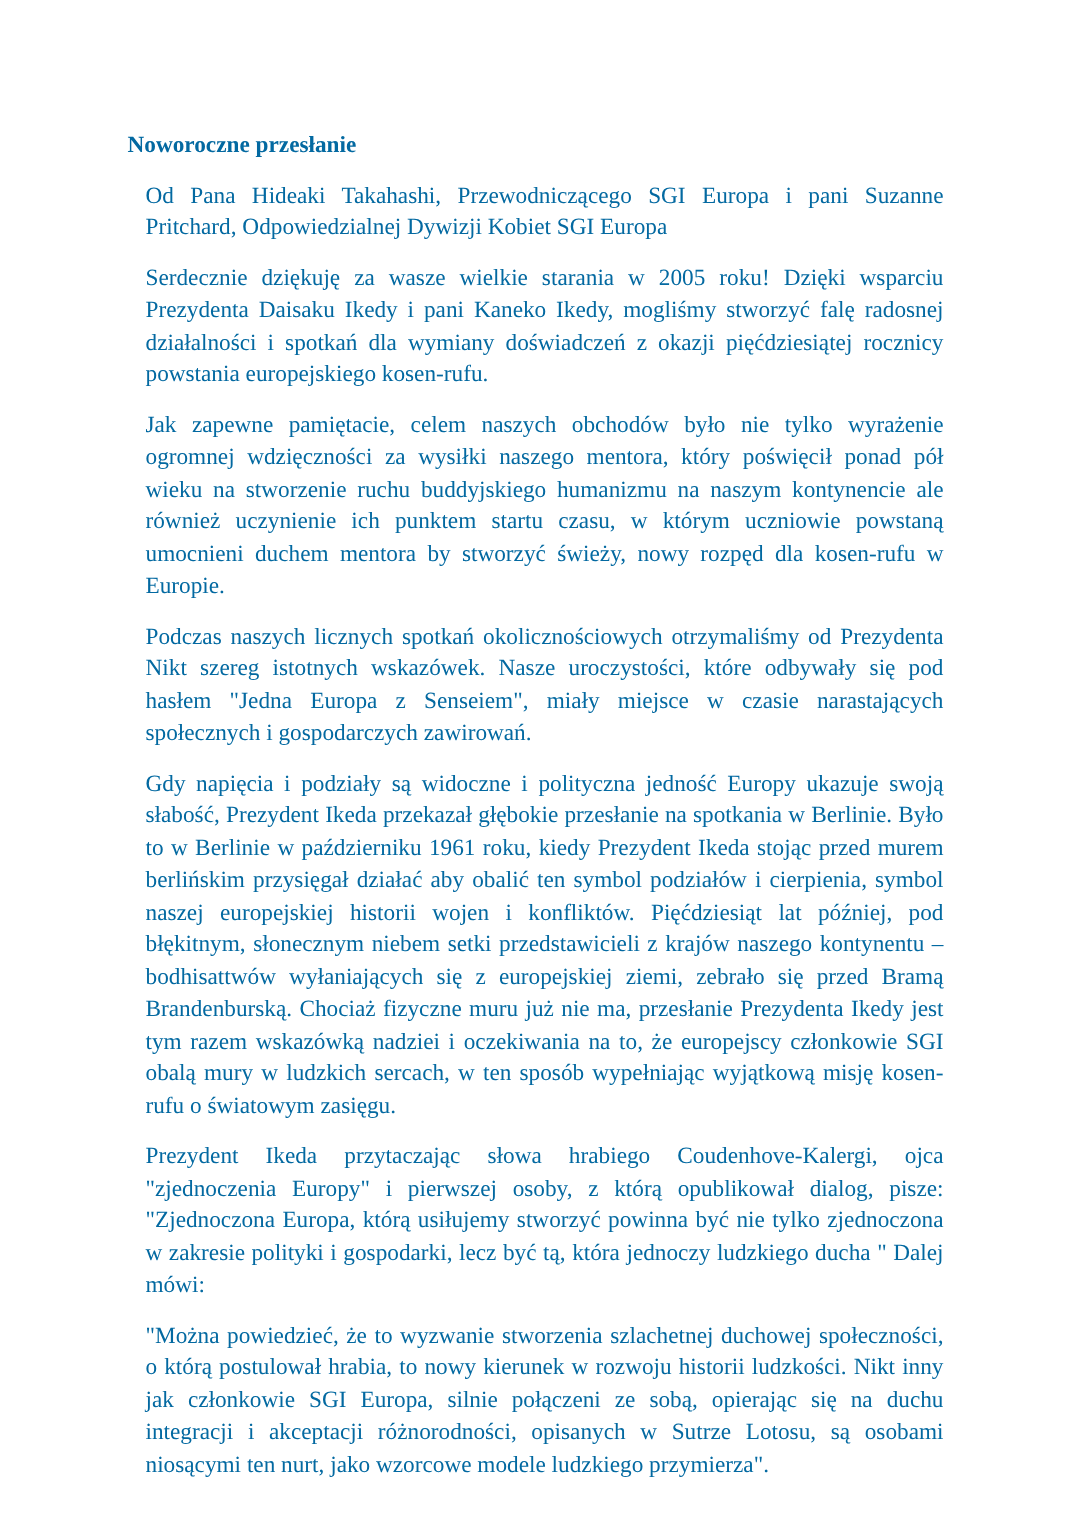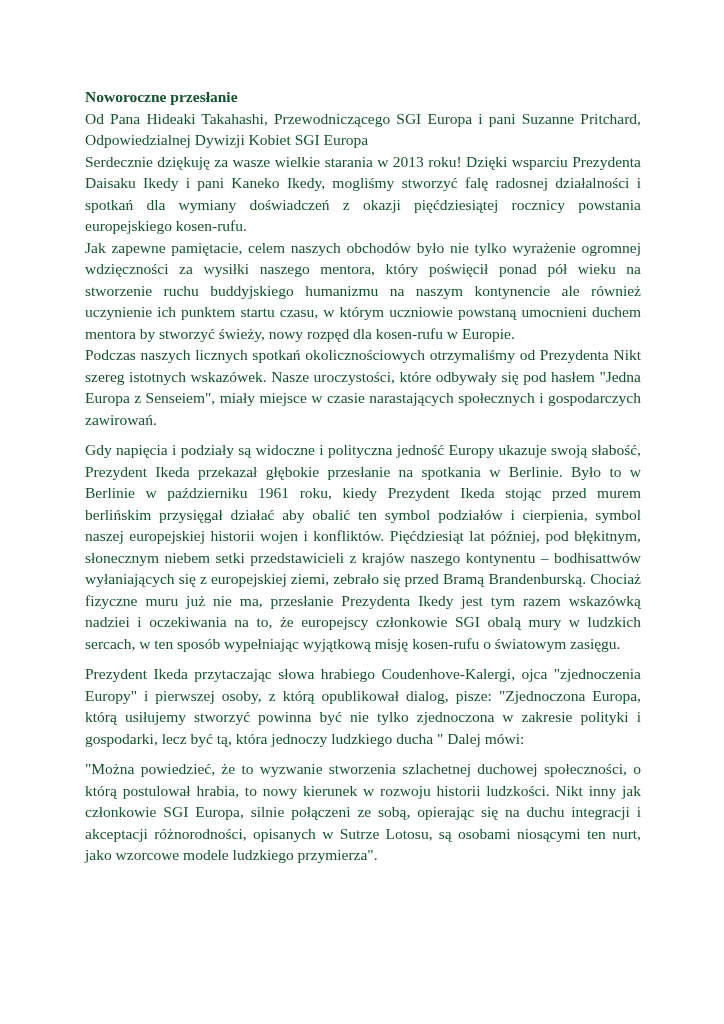--- a/index.html
+++ b/index.html
@@ -7,21 +7,21 @@
     padding: 0;
     background: #ffffff;
   }
   .page {
     position: relative;
     width: 724px;
     height: 1024px;
     background: #ffffff;
     overflow: hidden;
     font-family: "Liberation Serif", "DejaVu Serif", serif;
-    color: #14532d;
+    color: #0369a1;
   }
   .content {
     position: absolute;
     left: 85px;
     top: 86px;
     width: 556px;
     font-size: 15.5px;
     line-height: 21.5px;
     text-align: justify;
   }
@@ -29,41 +29,41 @@
     font-size: 15.5px;
     font-weight: bold;
     margin: 0;
     line-height: 21.5px;
     text-align: left;
   }
   .byline {
     margin: 8px 0 0 0;
   }
   p.para {
-    margin: 0;
+    margin: 12px;
   }
   p.lead-gap {
     margin-top: 39px;
   }
   p.block-gap {
     margin-top: 9px;
   }
 </style>
 </head>
 <body>
 
 <div class="page">
   <div class="content">
 
     <h1 class="doc-title">Noworoczne przesłanie</h1>
 
     <p class="para byline">Od Pana Hideaki Takahashi, Przewodniczącego SGI Europa i pani Suzanne Pritchard, Odpowiedzialnej Dywizji Kobiet SGI Europa</p>
 
 
-    <p class="para">Serdecznie dziękuję za wasze wielkie starania w 2013 roku! Dzięki wsparciu Prezydenta Daisaku Ikedy i pani Kaneko Ikedy, mogliśmy stworzyć falę radosnej działalności i spotkań dla wymiany doświadczeń z okazji pięćdziesiątej rocznicy powstania europejskiego kosen-rufu.</p>
+    <p class="para">Serdecznie dziękuję za wasze wielkie starania w 2005 roku! Dzięki wsparciu Prezydenta Daisaku Ikedy i pani Kaneko Ikedy, mogliśmy stworzyć falę radosnej działalności i spotkań dla wymiany doświadczeń z okazji pięćdziesiątej rocznicy powstania europejskiego kosen-rufu.</p>
 
     <p class="para">Jak zapewne pamiętacie, celem naszych obchodów było nie tylko wyrażenie ogromnej wdzięczności za wysiłki naszego mentora, który poświęcił ponad pół wieku na stworzenie ruchu buddyjskiego humanizmu na naszym kontynencie ale również uczynienie ich punktem startu czasu, w którym uczniowie powstaną umocnieni duchem mentora by stworzyć świeży, nowy rozpęd dla kosen-rufu w Europie.</p>
 
     <p class="para">Podczas naszych licznych spotkań okolicznościowych otrzymaliśmy od Prezydenta Nikt szereg istotnych wskazówek. Nasze uroczystości, które odbywały się pod hasłem "Jedna Europa z Senseiem", miały miejsce w czasie narastających społecznych i gospodarczych zawirowań.</p>
 
     <p class="para block-gap">Gdy napięcia i podziały są widoczne i polityczna jedność Europy ukazuje swoją słabość, Prezydent Ikeda przekazał głębokie przesłanie na spotkania w Berlinie. Było to w Berlinie w październiku 1961 roku, kiedy Prezydent Ikeda stojąc przed murem berlińskim przysięgał działać aby obalić ten symbol podziałów i cierpienia, symbol naszej europejskiej historii wojen i konfliktów. Pięćdziesiąt lat później, pod błękitnym, słonecznym niebem setki przedstawicieli z krajów naszego kontynentu – bodhisattwów wyłaniających się z europejskiej ziemi, zebrało się przed Bramą Brandenburską. Chociaż fizyczne muru już nie ma, przesłanie Prezydenta Ikedy jest tym razem wskazówką nadziei i oczekiwania na to, że europejscy członkowie SGI obalą mury w ludzkich sercach, w ten sposób wypełniając wyjątkową misję kosen-rufu o światowym zasięgu.</p>
 
     <p class="para block-gap">Prezydent Ikeda przytaczając słowa hrabiego Coudenhove-Kalergi, ojca "zjednoczenia Europy" i pierwszej osoby, z którą opublikował dialog, pisze: "Zjednoczona Europa, którą usiłujemy stworzyć powinna być nie tylko zjednoczona w zakresie polityki i gospodarki, lecz być tą, która jednoczy ludzkiego ducha " Dalej mówi:</p>
 
     <p class="para block-gap">"Można powiedzieć, że to wyzwanie stworzenia szlachetnej duchowej społeczności, o którą postulował hrabia, to nowy kierunek w rozwoju historii ludzkości. Nikt inny jak członkowie SGI Europa, silnie połączeni ze sobą, opierając się na duchu integracji i akceptacji różnorodności, opisanych w Sutrze Lotosu, są osobami niosącymi ten nurt, jako wzorcowe modele ludzkiego przymierza".</p>

